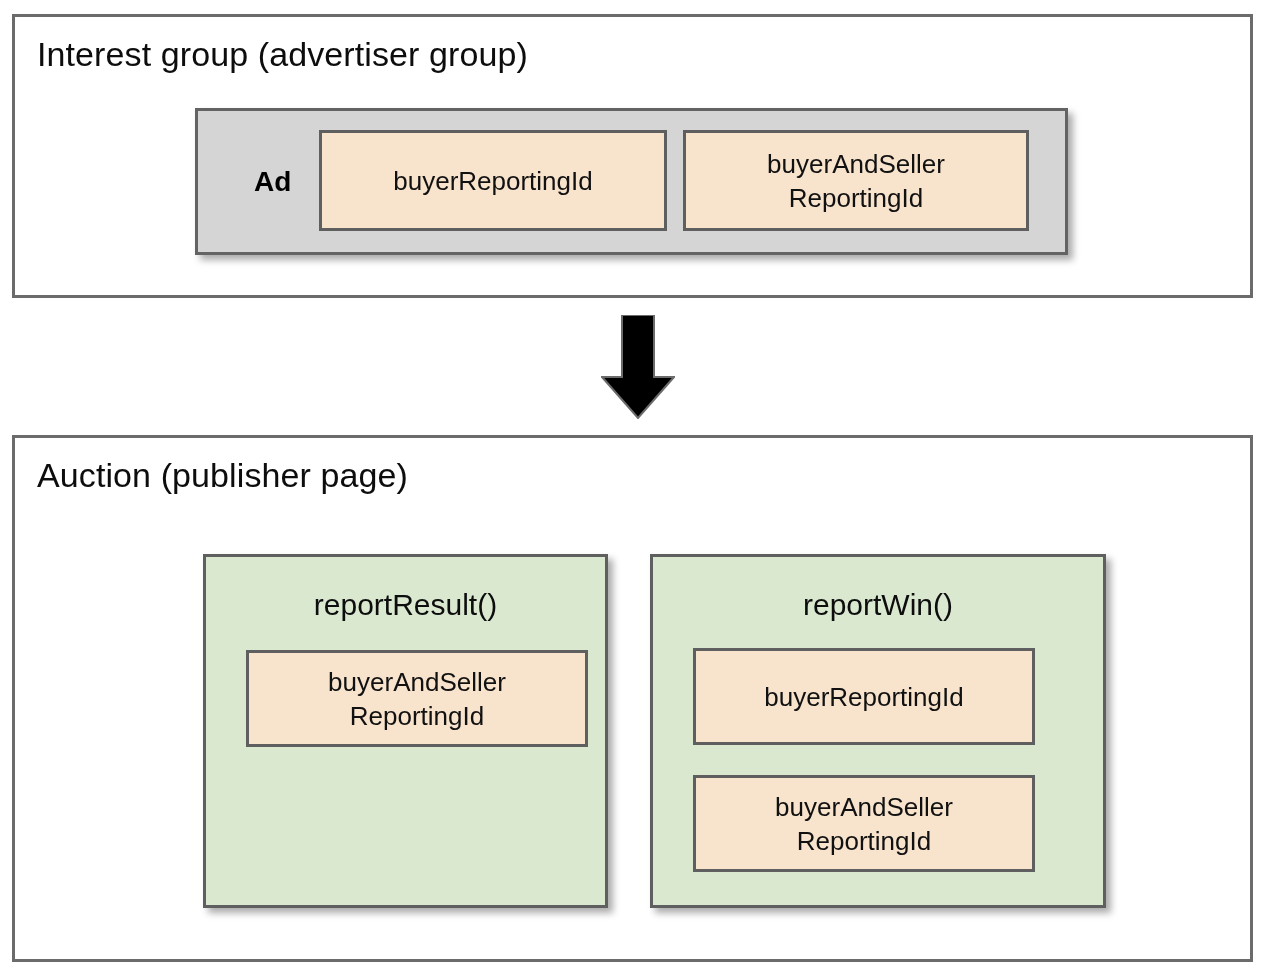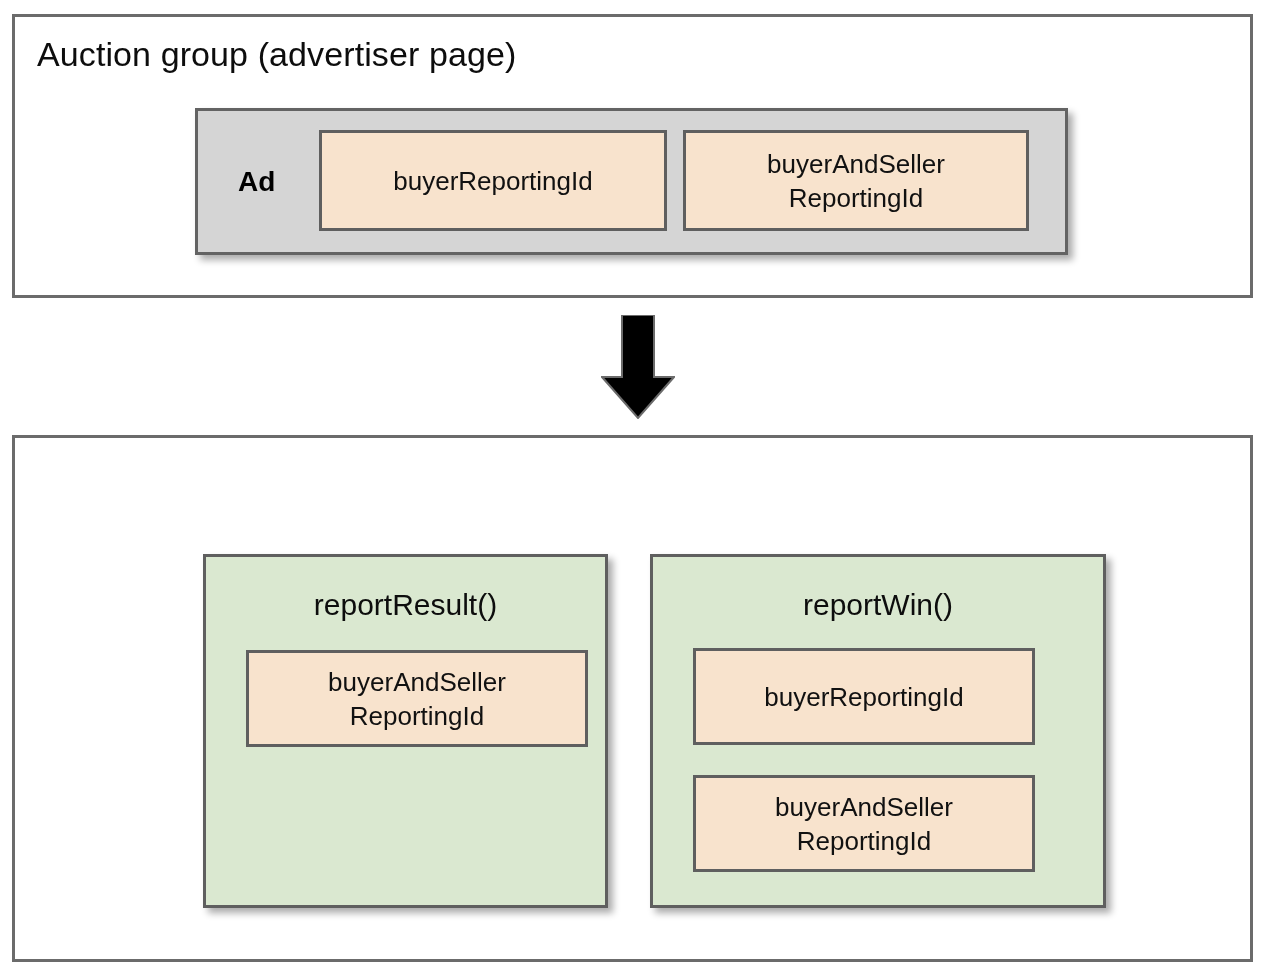--- a/index.html
+++ b/index.html
@@ -57,21 +57,21 @@
   .box-flat {
     box-shadow: none;
   }
 
   .ad-container {
     background: #d5d5d5;
   }
 
   .ad-label {
     position: absolute;
-    left: 40px;
+    left: 56px;
     top: 50%;
     transform: translateY(-50%);
     font-weight: bold;
     font-size: 28px;
     line-height: 32px;
     color: #000;
   }
 
   .peach {
     background: #f8e3cd;
@@ -106,21 +106,21 @@
     height: 104px;
   }
   .arrow svg { display: block; }
 </style>
 </head>
 <body>
 
 <div class="canvas">
 
   <div class="section section-top">
-    <div class="section-title">Auction group (advertiser page)</div>
+    <div class="section-title">Interest group (advertiser group)</div>
 
     <div class="box ad-container" style="left: 180px; top: 91px; width: 873px; height: 147px;">
 
       <div class="ad-label">Ad</div>
 
       <div class="box box-flat peach" style="left: 121px; top: 19px; width: 348px; height: 101px;">
         <span>buyerReportingId</span>
       </div>
 
       <div class="box box-flat peach" style="left: 485px; top: 19px; width: 346px; height: 101px;">
@@ -132,20 +132,21 @@
     </div>
   </div>
 
   <div class="arrow">
     <svg width="74" height="104" viewBox="0 0 74 104">
       <polygon points="21,0 53,0 53,62 73,62 37,103 1,62 21,62" fill="#000000" stroke="#6b6b6b" stroke-width="2"></polygon>
     </svg>
   </div>
 
   <div class="section section-bottom">
+    <div class="section-title">Auction (publisher page)</div>
 
     <div class="box green" style="left: 188px; top: 116px; width: 405px; height: 354px; display:block;">
       <div class="green-title">reportResult()</div>
 
       <div class="box box-flat peach" style="left: 40px; top: 93px; width: 342px; height: 97px;">
         <span>
           <span>buyerAndSeller</span><br>
           <span>ReportingId</span>
         </span>
       </div>

